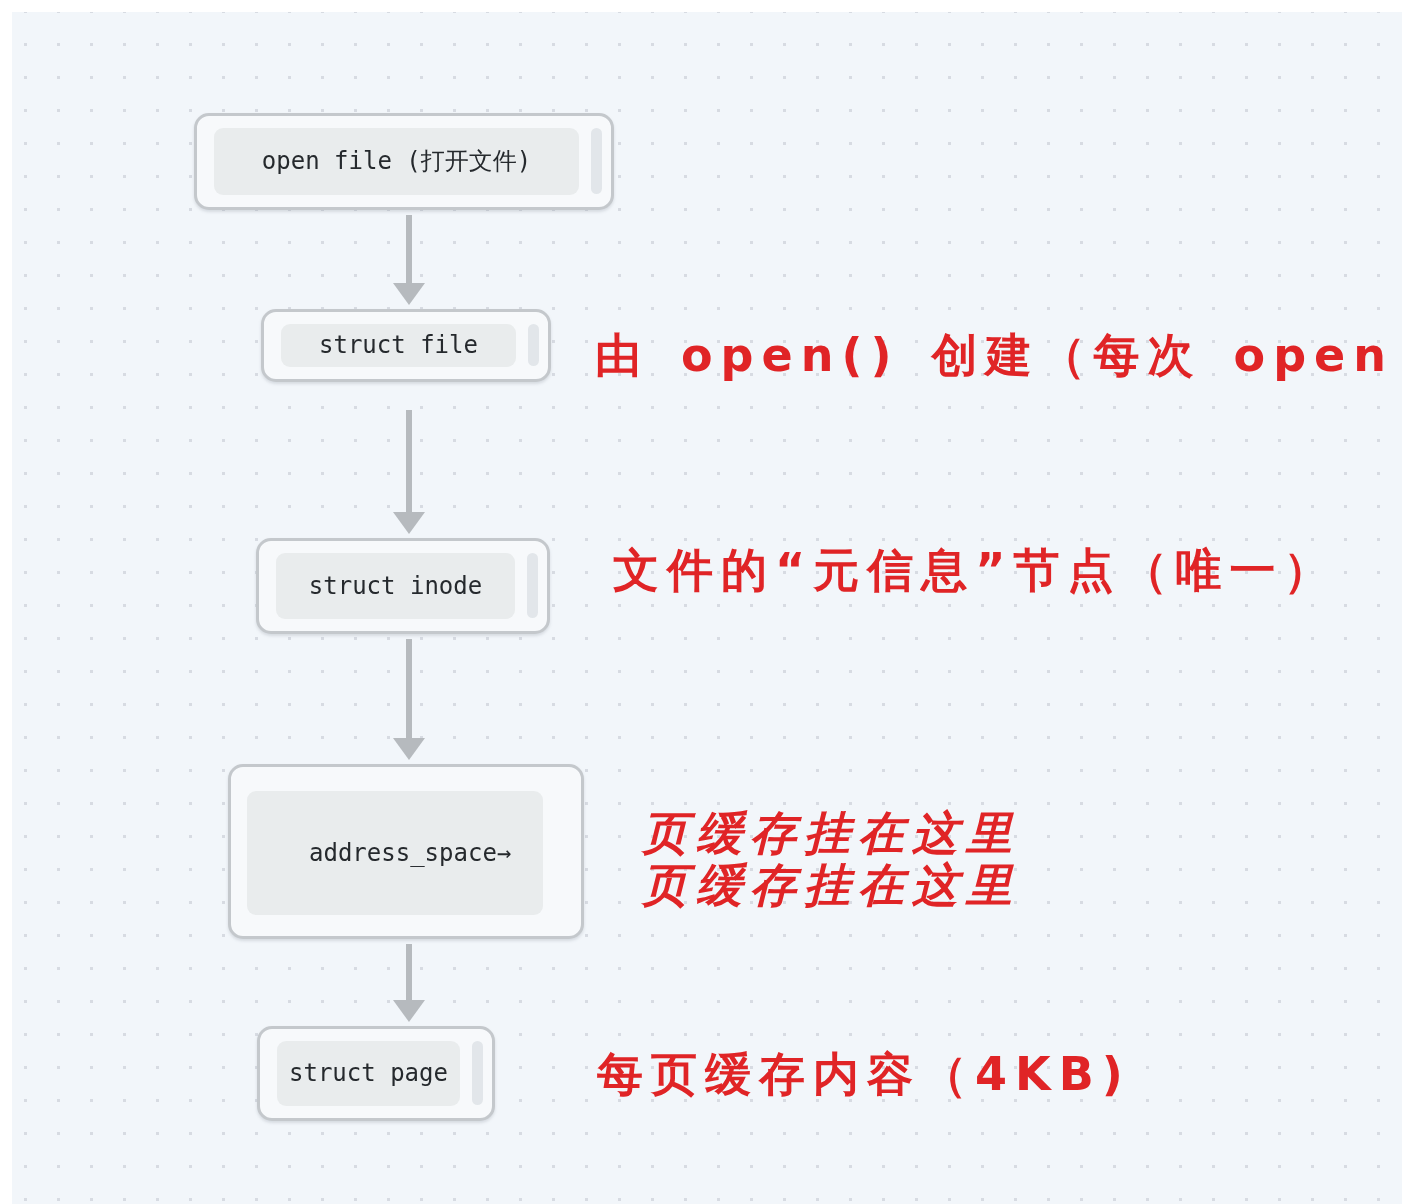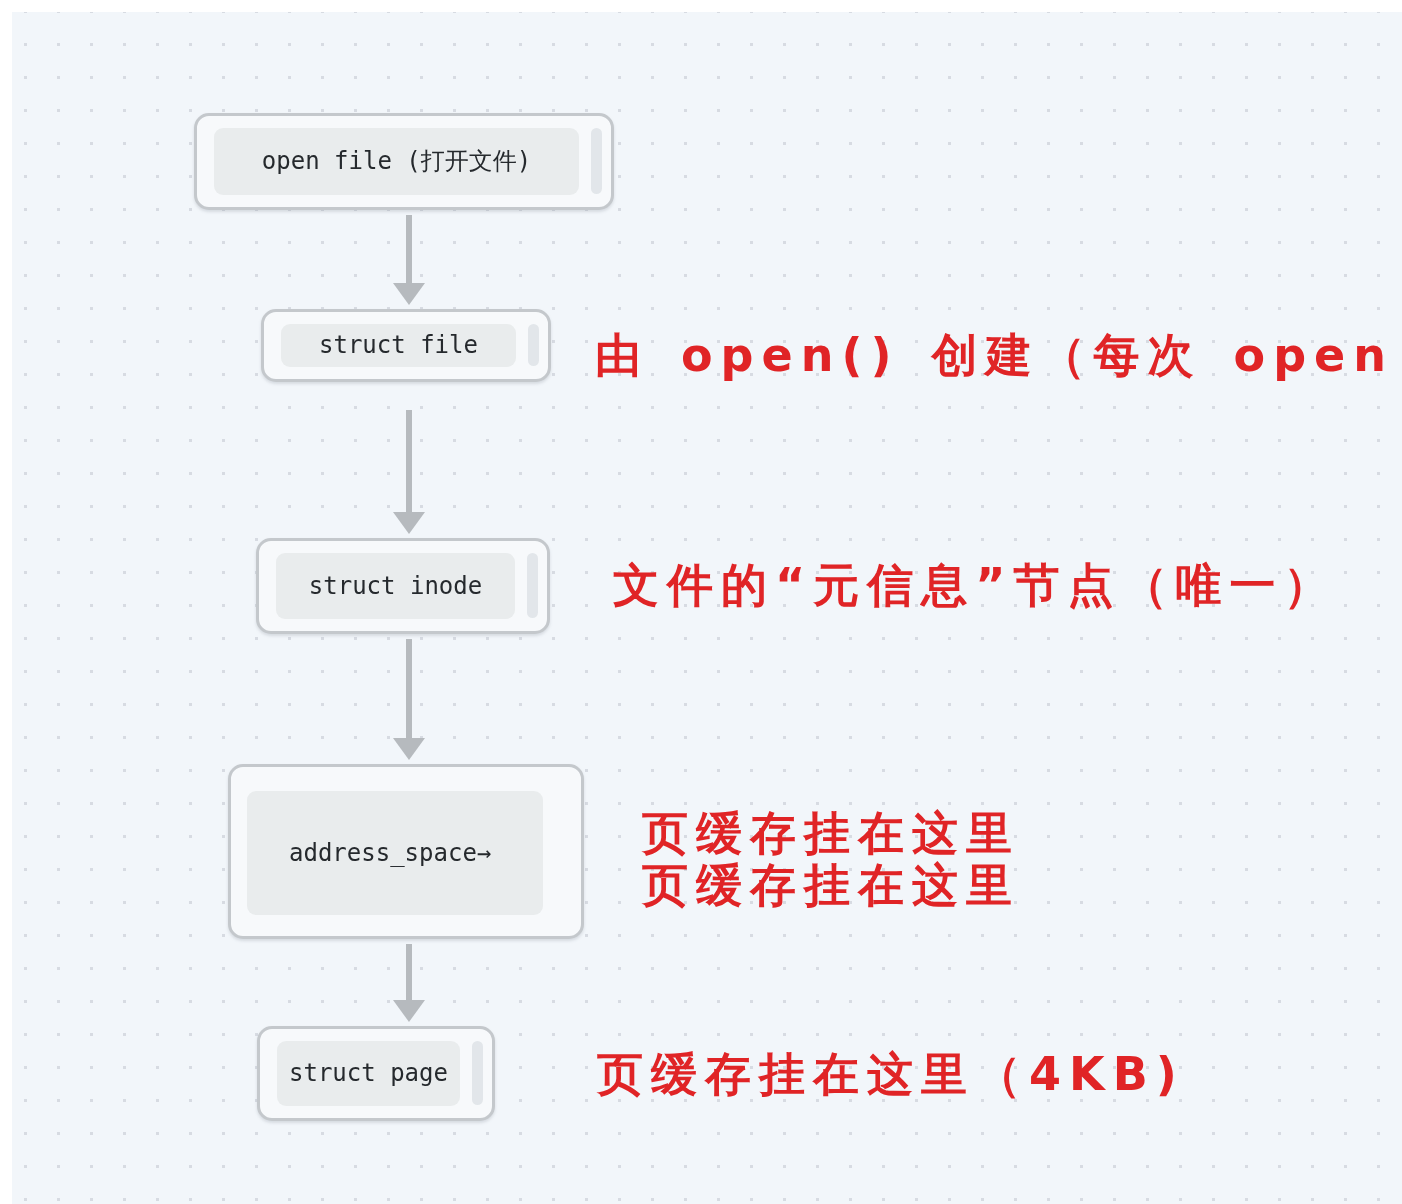--- a/index.html
+++ b/index.html
@@ -36,21 +36,21 @@
     flex-direction: column;
     align-items: center;
     justify-content: center;
   }
   .node .panel.left-align {
     align-items: flex-start;
     left: 12px;
     right: 34px;
     top: 20px;
     bottom: 17px;
-    padding-left: 38px;
+    padding-left: 58px;
   }
   .node .pill {
     position: absolute;
     right: 5px;
     top: 8px;
     bottom: 9px;
     width: 11px;
     background: #e2e6ea;
     border-radius: 6px;
   }
@@ -128,49 +128,49 @@
     <div class="head"></div>
   </div>
 
   <div class="node" style="left:240px; top:522px; width:294px; height:96px;">
     <div class="panel">
       <div class="node-label">struct inode</div>
     </div>
     <div class="pill"></div>
   </div>
 
-  <div class="annotation" style="left:593px; top:541px;">
+  <div class="annotation" style="left:593px; top:526px;">
     <div>文件的“元信息”节点（唯一）</div>
   </div>
 
   <div class="arrow" style="left:372px; top:619px; height:129px;">
     <div class="shaft"></div>
     <div class="head"></div>
   </div>
 
   <div class="node" style="left:212px; top:748px; width:356px; height:175px;">
     <div class="panel left-align">
       <div class="node-label">address_space→</div>
     </div>
   </div>
 
-  <div class="annotation" style="left:622px; top:789px;">
+  <div class="annotation" style="left:622px; top:789px;font-style:italic;">
     <div>页缓存挂在这里</div>
     <div>页缓存挂在这里</div>
   </div>
 
   <div class="arrow" style="left:372px; top:924px; height:86px;">
     <div class="shaft"></div>
     <div class="head"></div>
   </div>
 
   <div class="node" style="left:241px; top:1010px; width:238px; height:95px;">
     <div class="panel">
       <div class="node-label">struct page</div>
     </div>
     <div class="pill"></div>
   </div>
 
   <div class="annotation" style="left:577px; top:1030px;">
-    <div>页缓存挂在这里（4KB)</div>
+    <div>每页缓存内容（4KB)</div>
   </div>
 
 </div>
 
 </body></html>

